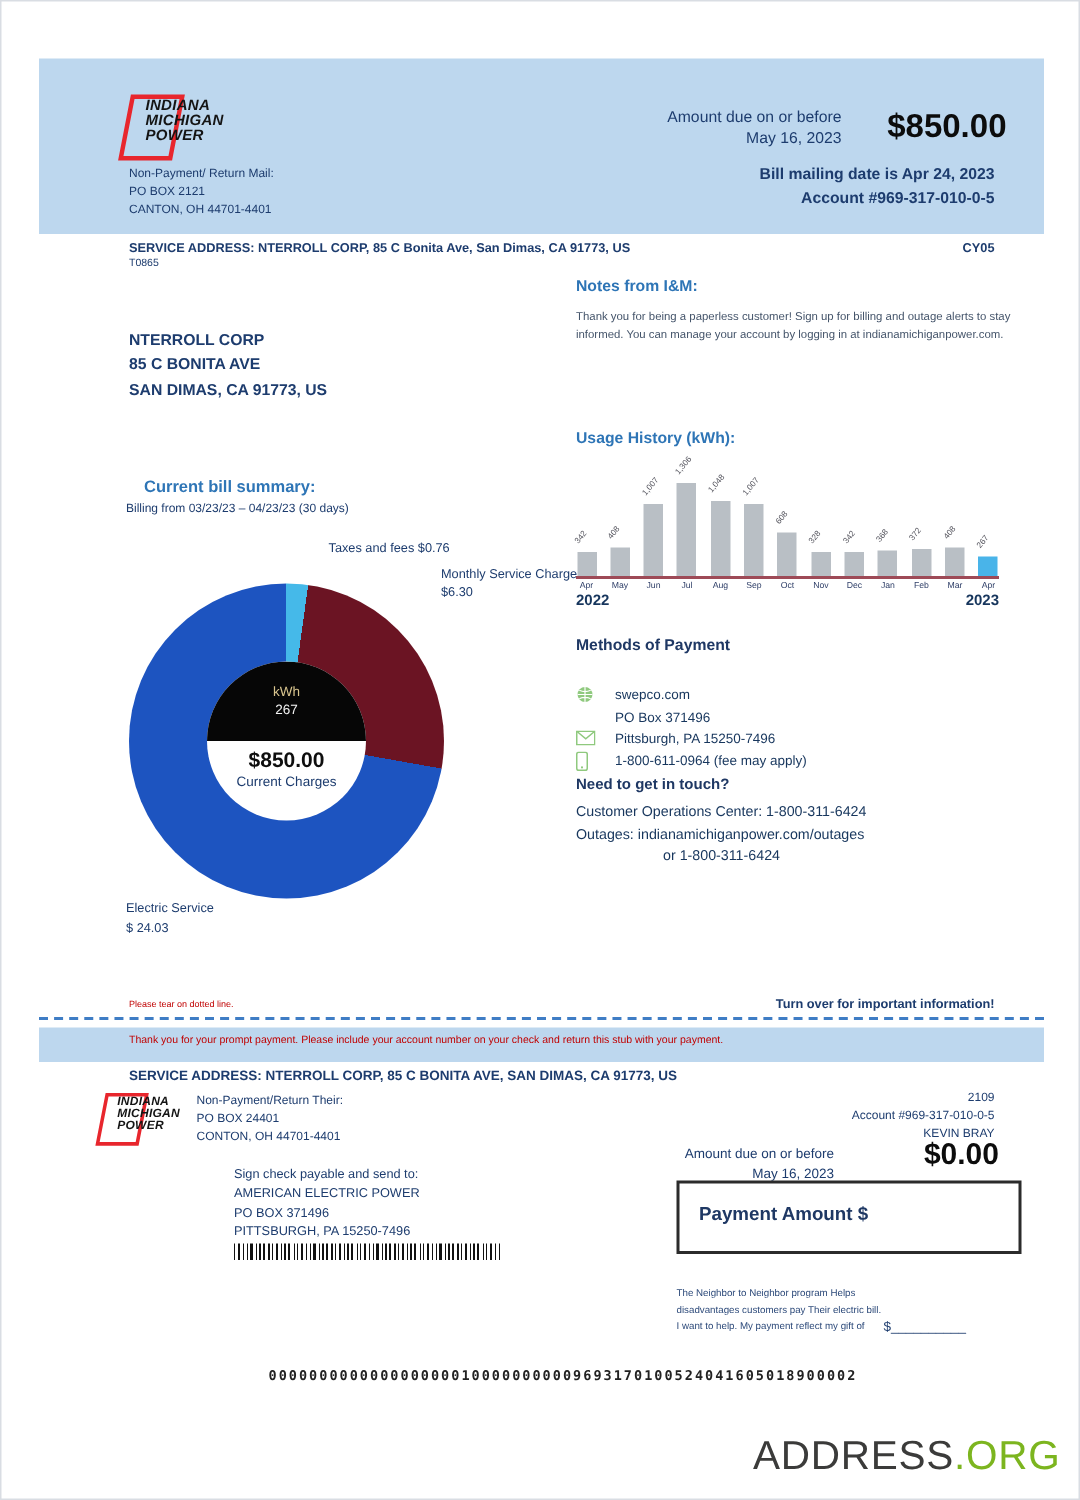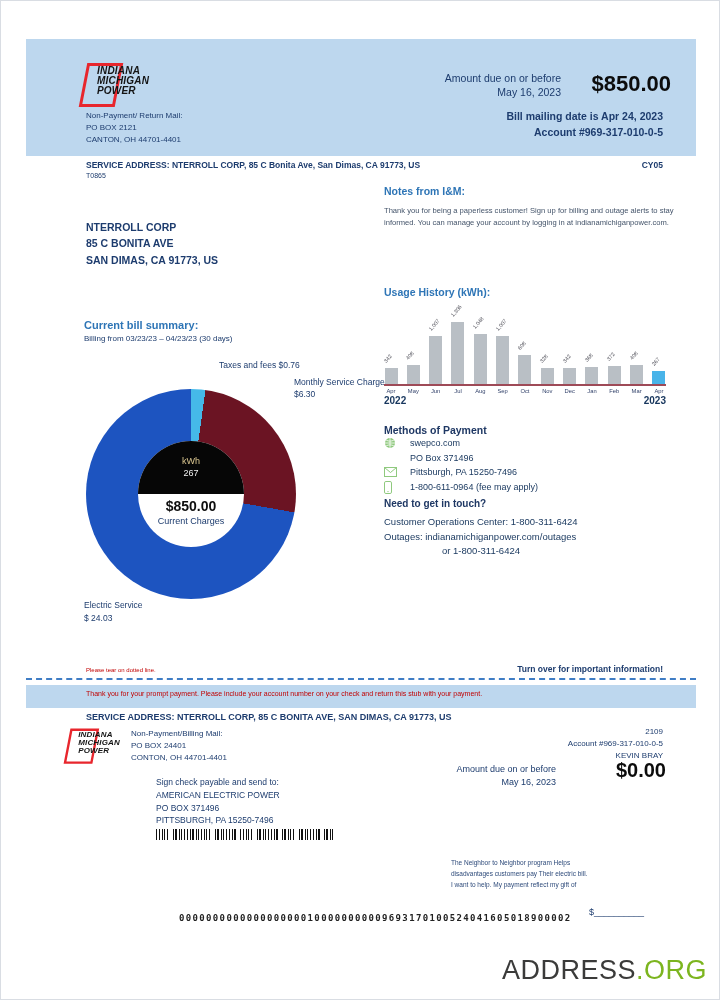--- a/index.html
+++ b/index.html
@@ -27,21 +27,21 @@
   .svc-row { position:absolute; left:85px; top:159px; width:580px; font-size:8.5px; font-weight:bold; color:#1d3c6e; }
   .svc-code { position:absolute; left:600px; top:159px; width:62px; text-align:right; font-size:8.5px; font-weight:bold; color:#1d3c6e; }
   .svc-sub { position:absolute; left:85px; top:171px; font-size:7px; color:#1d3c6e; }
 
   .cust { position:absolute; left:85px; top:218px; font-size:10.5px; font-weight:bold; line-height:1.55; color:#1d3c6e; }
 
   .notes { position:absolute; left:383px; top:184px; width:292px; }
   .h-blue { font-size:10.5px; font-weight:bold; color:#2e75b6; }
   .notes p { margin-top:8px; font-size:7.6px; line-height:1.55; color:#44546a; }
 
-  .summary-title { position:absolute; left:83px; top:318px; }
+  .summary-title { position:absolute; left:95px; top:318px; }
   .summary-sub { position:absolute; left:83px; top:333px; font-size:8px; color:#1d3c6e; }
 
   .lbl-taxes { position:absolute; left:218px; top:359px; font-size:8.5px; color:#1d3c6e; }
   .lbl-monthly { position:absolute; left:293px; top:375px; width:92px; font-size:8.5px; line-height:1.45; color:#1d3c6e; }
   .lbl-electric { position:absolute; left:83px; top:598px; font-size:8.5px; line-height:1.55; color:#1d3c6e; }
 
   
   .donut { position:absolute; left:85px; top:388px; width:210px; height:210px; border-radius:50%; }
   .donut-hole { position:absolute; inset:52px; background:#fff; border-radius:50%; overflow:hidden; }
   .hole-black { position:absolute; left:0; top:0; width:100%; height:50%; background:#060606; }
@@ -58,21 +58,21 @@
   .bar-slot { position:relative; width:14px; height:100%; display:flex; align-items:flex-end; justify-content:center; }
   .bar { width:13px; }
   .bar-val { position:absolute; left:3px; font-size:5.5px; color:#55555e; white-space:nowrap; transform:rotate(-50deg); transform-origin:left bottom; }
   .months { display:flex; justify-content:space-between; margin-top:2px; }
   .months span { width:14px; text-align:center; font-size:5.8px; color:#2f3f68; }
   .years { position:relative; margin-top:1px; height:12px; font-size:10px; font-weight:bold; color:#17365d; }
   .years .yr-r { position:absolute; right:0; top:0; }
 
   
   .methods { position:absolute; left:383px; top:423px; width:300px; }
-  .m-title { font-size:10.5px; font-weight:bold; color:#1f3864; margin-bottom:0; }
+  .m-title { font-size:10.5px; font-weight:bold; color:#1f3864; margin-bottom:20px; }
   .m-row { display:flex; align-items:center; font-size:9px; color:#17365d; line-height:1.62; }
   .m-ico { width:14px; height:11px; display:inline-flex; align-items:center; }
   .m-txt { margin-left:12px; }
   .touch { font-size:10px; font-weight:bold; color:#1f3864; margin-top:4px; }
   .contact { margin-top:6px; font-size:9.5px; color:#17365d; line-height:1.5; }
   .contact .indent { padding-left:58px; }
 
   
   .tear-left { position:absolute; left:85px; top:666px; font-size:6px; color:#c00000; }
   .tear-right { position:absolute; left:380px; top:663px; width:282px; text-align:right; font-size:8.5px; font-weight:bold; color:#1d3c6e; }
@@ -84,21 +84,21 @@
   .stub-ret { position:absolute; left:130px; top:727px; font-size:8px; line-height:1.5; color:#1d3c6e; }
   .stub-right { position:absolute; left:460px; top:725px; width:202px; text-align:right; font-size:8px; line-height:1.5; color:#1d3c6e; }
   .stub-due-lbl { position:absolute; left:400px; top:762px; width:155px; text-align:right; font-size:9px; line-height:1.4; color:#1d3c6e; }
   .stub-due-amt { position:absolute; left:565px; top:758px; width:100px; text-align:right; font-size:20px; font-weight:bold; color:#0c0c0c; }
   .check-to { position:absolute; left:155px; top:775px; font-size:8.5px; line-height:1.5; color:#1d3c6e; }
   .barcode { position:absolute; left:155px; top:828px; width:178px; height:11px;
              background:repeating-linear-gradient(90deg,#111 0 1px,transparent 1px 2.5px,#111 2.5px 4px,transparent 4px 6.2px,#111 6.2px 6.9px,transparent 6.9px 8.4px); }
   .paybox { position:absolute; left:450px; top:786px; width:230px; height:49px; border:2px solid #2b2b2b; }
   .paybox span { position:absolute; left:13px; top:13px; font-size:12.5px; font-weight:bold; color:#1f3864; }
   .neighbor { position:absolute; left:450px; top:856px; width:138px; font-size:6.5px; line-height:1.7; color:#2d4a7a; }
-  .gift { position:absolute; left:588px; top:906px; font-size:9px; color:#1d3c6e;text-align:center; }
+  .gift { position:absolute; left:588px; top:878px; font-size:9px; color:#1d3c6e;text-align:center; }
   .ocr { position:absolute; left:178px; top:912px; width:410px; font-family:"DejaVu Sans Mono", monospace; font-size:9px; font-weight:bold; letter-spacing:1.35px; color:#222; }
 
   .footer-brand { position:absolute; right:12px; top:954px; font-size:27px; letter-spacing:.5px; }
   .footer-brand .dk { color:#3b3b3a; }
   .footer-brand .gr { color:#7cb51f; }
 </style>
 </head>
 <body>
 
 <div class="canvas">
@@ -293,21 +293,21 @@
   <div class="logo logo-stub" style="left:66px; top:726px;">
     <div class="logo-frame"></div>
     <div class="logo-text">
       <span>INDIANA</span>
       <span>MICHIGAN</span>
       <span>POWER</span>
     </div>
   </div>
 
   <div class="stub-ret">
-    <div>Non-Payment/Billing Mail:</div>
+    <div>Non-Payment/Return Their:</div>
     <div>PO BOX 24401</div>
     <div>CONTON, OH 44701-4401</div>
   </div>
 
   <div class="stub-right">
     <div>2109</div>
     <div>Account  #969-317-010-0-5</div>
     <div>KEVIN BRAY</div>
   </div>
 
@@ -319,20 +319,23 @@
 
   <div class="check-to">
     <div>Sign check payable and send to:</div>
     <div>AMERICAN ELECTRIC POWER</div>
     <div>PO BOX 371496</div>
     <div>PITTSBURGH, PA 15250-7496</div>
   </div>
 
   <div class="barcode"></div>
 
+  <div class="paybox">
+    <span>Payment Amount $</span>
+  </div>
 
   <div class="neighbor">The Neighbor to Neighbor program Helps disadvantages customers pay Their electric bill. I want to help. My payment reflect my gift of</div>
   <div class="gift">$__________</div>
 
   <div class="ocr">0000000000000000000100000000009693170100524041605018900002</div>
 
   <div class="footer-brand">
     <span class="dk">ADDRESS</span><span class="gr">.ORG</span>
   </div>
 

